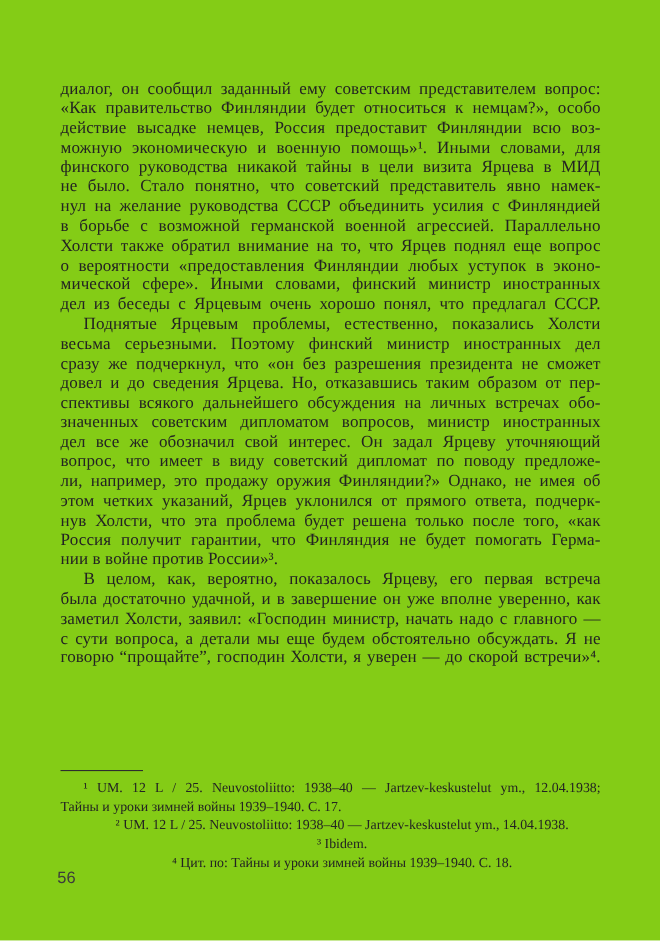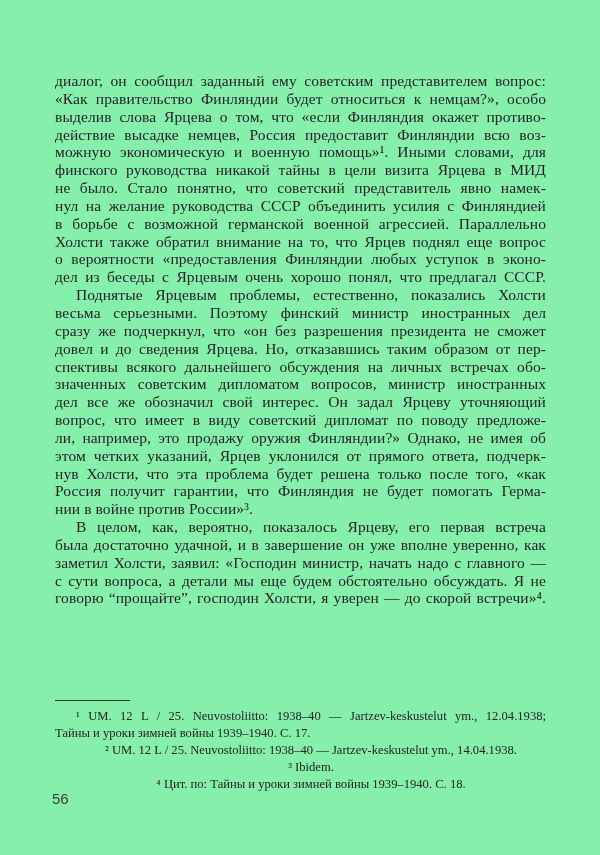--- a/index.html
+++ b/index.html
@@ -4,21 +4,21 @@
 <style>
   html, body {
     margin: 0;
     padding: 0;
     background: #ffffff;
   }
   .page {
     position: relative;
     width: 600px;
     height: 855px;
-    background: #86efac;
+    background: #84cc16;
     font-family: "Liberation Serif", "DejaVu Serif", serif;
     color: #232323;
     overflow: hidden;
   }
   .text-block {
     position: absolute;
     left: 55px;
     top: 72px;
     width: 491px;
   }
@@ -64,29 +64,29 @@
   }
 </style>
 </head>
 <body>
 
 <div class="page">
   <div class="text-block">
       <div class="para">
         <div class="line">диалог, он сообщил заданный ему советским представителем вопрос:</div>
         <div class="line">«Как правительство Финляндии будет относиться к немцам?», особо</div>
-        <div class="line">выделив слова Ярцева о том, что «если Финляндия окажет противо-</div>
         <div class="line">действие высадке немцев, Россия предоставит Финляндии всю воз-</div>
         <div class="line">можную экономическую и военную помощь»¹. Иными словами, для</div>
         <div class="line">финского руководства никакой тайны в цели визита Ярцева в МИД</div>
         <div class="line">не было. Стало понятно, что советский представитель явно намек-</div>
         <div class="line">нул на желание руководства СССР объединить усилия с Финляндией</div>
         <div class="line">в борьбе с возможной германской военной агрессией. Параллельно</div>
         <div class="line">Холсти также обратил внимание на то, что Ярцев поднял еще вопрос</div>
         <div class="line">о вероятности «предоставления Финляндии любых уступок в эконо-</div>
+        <div class="line">мической сфере». Иными словами, финский министр иностранных</div>
         <div class="line">дел из беседы с Ярцевым очень хорошо понял, что предлагал СССР.</div>
       </div>
       <div class="para">
         <div class="line indent">Поднятые Ярцевым проблемы, естественно, показались Холсти</div>
         <div class="line">весьма серьезными. Поэтому финский министр иностранных дел</div>
         <div class="line">сразу же подчеркнул, что «он без разрешения президента не сможет</div>
         <div class="line">довел и до сведения Ярцева. Но, отказавшись таким образом от пер-</div>
         <div class="line">спективы всякого дальнейшего обсуждения на личных встречах обо-</div>
         <div class="line">значенных советским дипломатом вопросов, министр иностранных</div>
         <div class="line">дел все же обозначил свой интерес. Он задал Ярцеву уточняющий</div>

